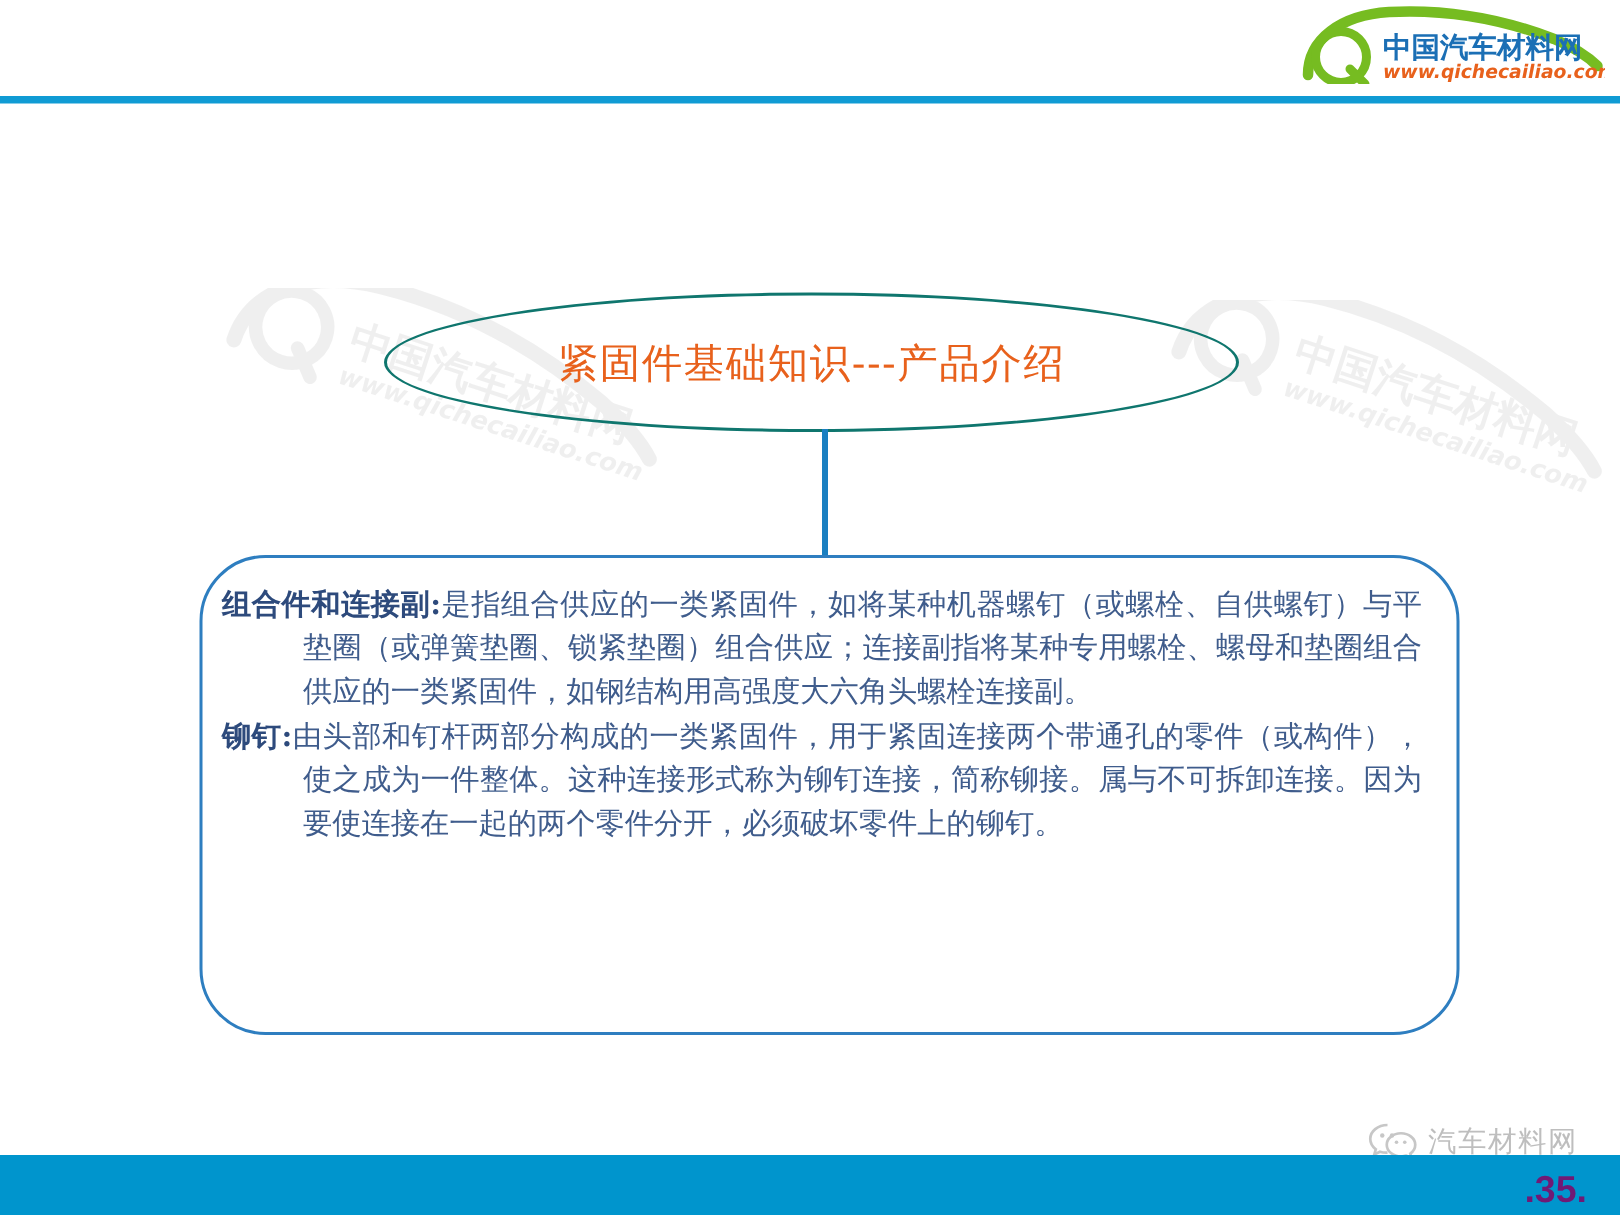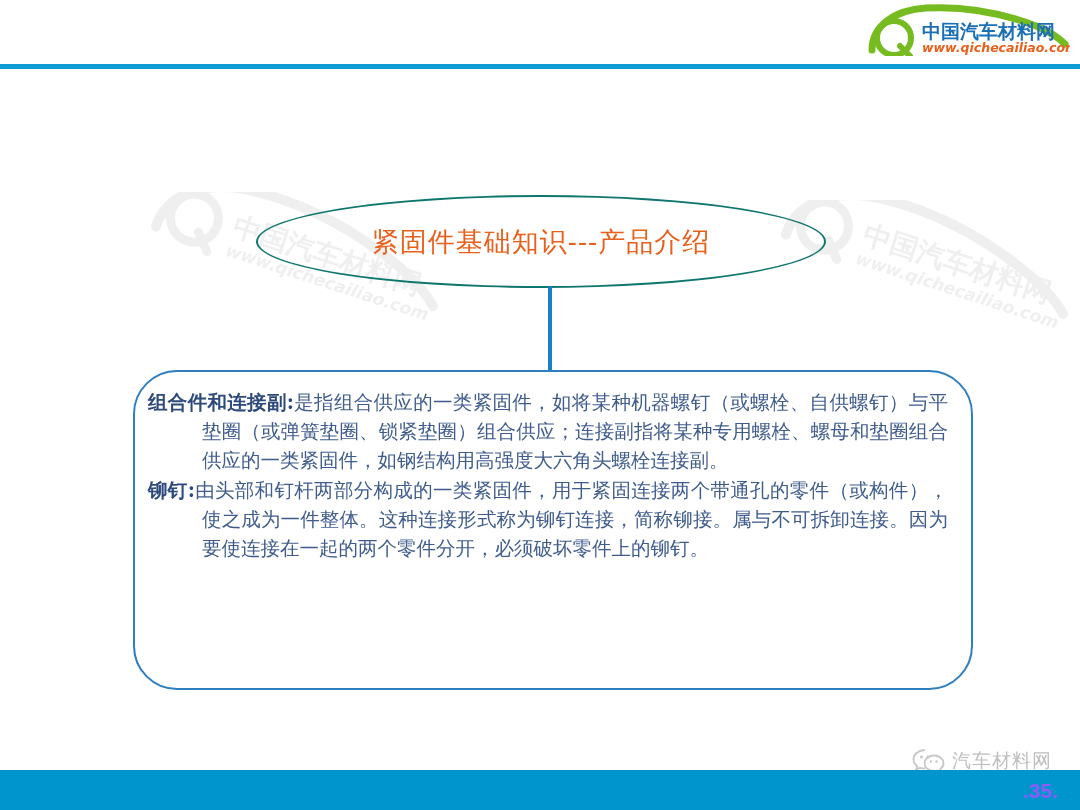--- a/index.html
+++ b/index.html
@@ -134,23 +134,23 @@
     top: 770px;
     width: 1080px;
     height: 40px;
     background: #0095cd;
   }
   .page-number {
     position: absolute;
     right: 22px;
     top: 779px;
     font-family: "Liberation Sans", "DejaVu Sans", sans-serif;
-    font-size: 21px;
+    font-size: 25px;
     font-weight: bold;
-    color: #8b5cf6;
+    color: #701a75;
   }
 </style>
 </head>
 <body>
 
 <div id="slide">
 
   <div class="header-logo">
     <svg viewBox="0 0 210 52" width="210" height="52" xmlns="http://www.w3.org/2000/svg">
 

